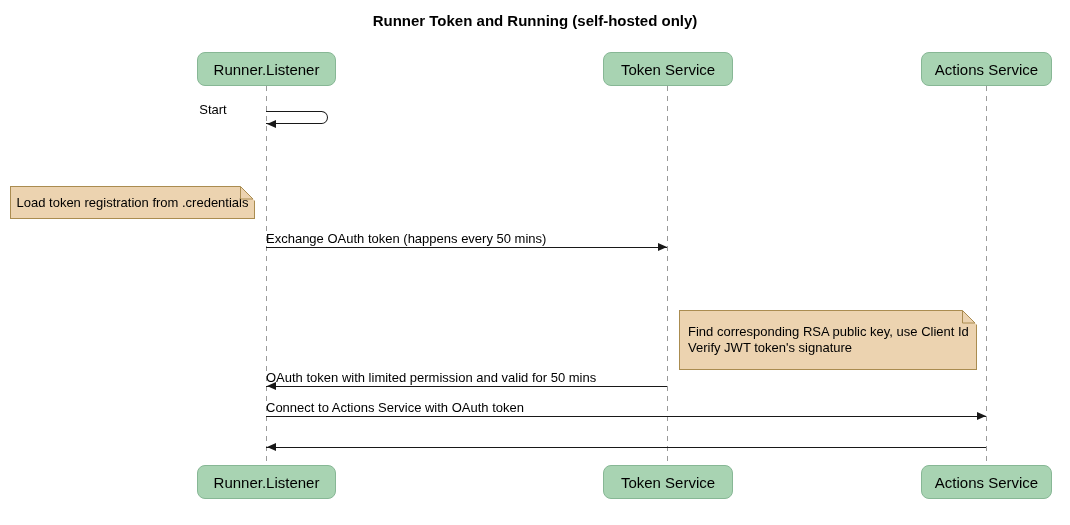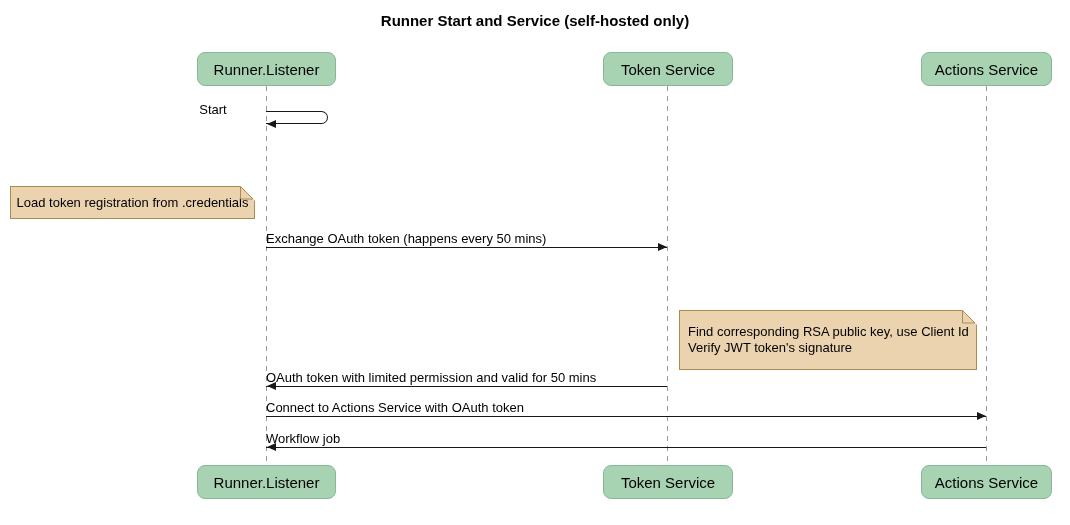--- a/index.html
+++ b/index.html
@@ -47,21 +47,21 @@
     font-size:13px;line-height:16px;white-space:nowrap;
   }
   .note.left-align{justify-content:flex-start;padding-left:8px;white-space:pre;}
   .fold{position:absolute;top:-1px;right:-1px;}
 </style>
 </head>
 <body>
 
 <div class="diagram">
 
-  <div class="title">Runner Start and Service (self-hosted only)</div>
+  <div class="title">Runner Token and Running (self-hosted only)</div>
 
   <div class="lifeline" style="left:266px"></div>
   <div class="lifeline" style="left:667px"></div>
   <div class="lifeline" style="left:986px"></div>
 
   <div class="participant" style="left:197px;top:52px;width:139px">Runner.Listener</div>
   <div class="participant" style="left:603px;top:52px;width:130px">Token Service</div>
   <div class="participant" style="left:921px;top:52px;width:131px">Actions Service</div>
 
   <div class="participant" style="left:197px;top:465px;width:139px">Runner.Listener</div>
@@ -96,17 +96,16 @@
   </div>
 
   <div class="msg-label" style="left:266px;top:371px;width:401px">OAuth token with limited permission and valid for 50 mins</div>
   <div class="msg-line" style="left:266px;top:386px;width:401px"></div>
   <div class="arrow-left" style="left:267px;top:382px"></div>
 
   <div class="msg-label" style="left:266px;top:401px;width:720px">Connect to Actions Service with OAuth token</div>
   <div class="msg-line" style="left:266px;top:416px;width:720px"></div>
   <div class="arrow-right" style="left:977px;top:412px"></div>
 
-  <div class="msg-label" style="left:266px;top:432px;width:720px">Workflow job</div>
   <div class="msg-line" style="left:266px;top:447px;width:720px"></div>
   <div class="arrow-left" style="left:267px;top:443px"></div>
 
 </div>
 
 </body></html>

